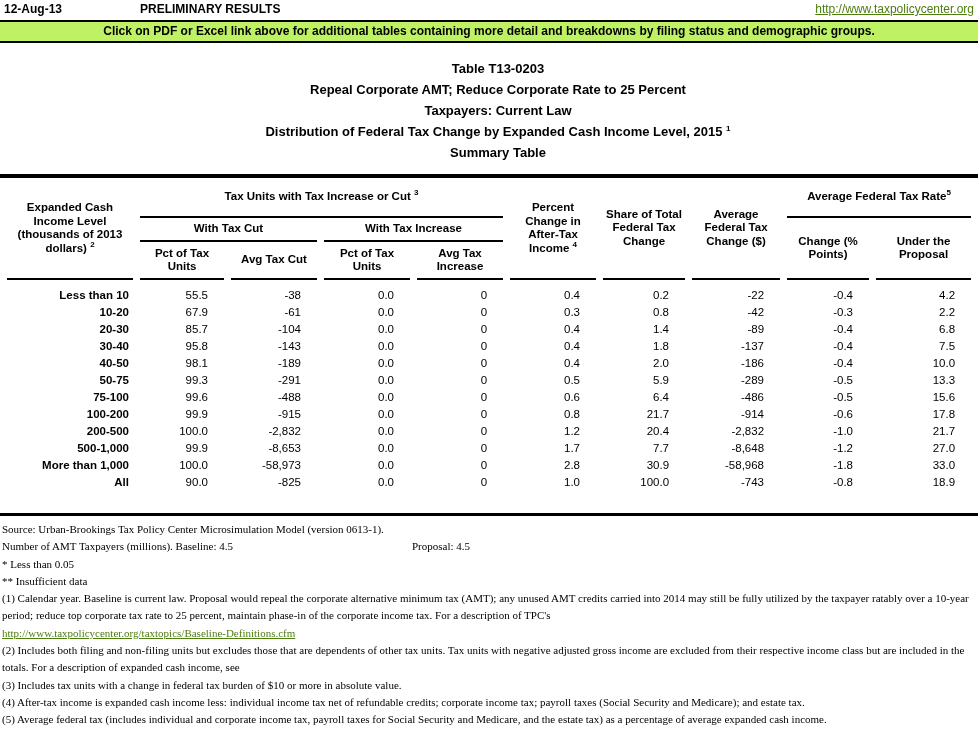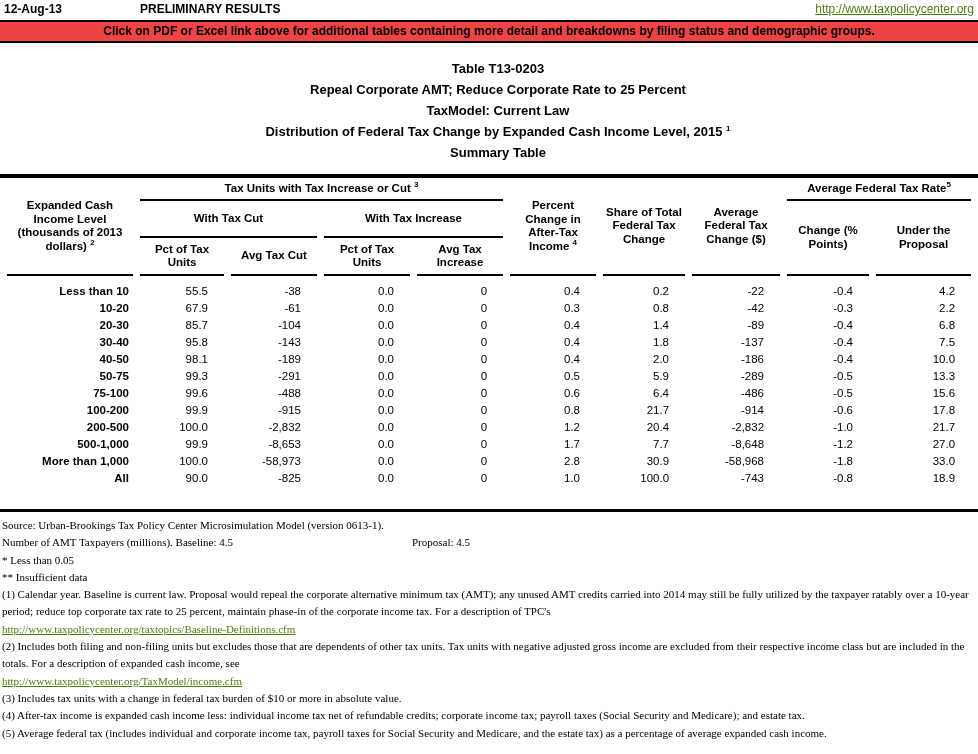--- a/index.html
+++ b/index.html
@@ -14,39 +14,39 @@
     display:flex; align-items:flex-start;
     padding:2px 4px 18px 4px; height:17px;
     font-size:12px; font-weight:bold;
   }
   .topbar .date { width:136px; }
   .topbar .prelim { flex:1; text-align:left; }
   .topbar a { font-weight:normal; }
   a { color:#4d7c0f; text-decoration:underline; }
   
   .banner {
-    background:#ef4444;
+    background:#bef264;
     border-top:2px solid #000; border-bottom:2px solid #000;
     text-align:center; font-weight:bold; font-size:12px;
     padding:2px 0 3px 0;
   }
   
   .titles { margin-top:15px; text-align:center; font-weight:bold; font-size:13px; line-height:21px;margin-left:18px; }
   sup { font-size:8px; vertical-align:super; line-height:0; }
   
   .table-wrap { margin-top:11px; border-bottom:3px solid #000; }
   .double-rule { height:2px; border-top:2px solid #000; border-bottom:2px solid #000; }
   table {
     width:978px; border-collapse:separate; border-spacing:7px 0;
     table-layout:fixed; font-size:11.5px;
   }
   th { font-weight:bold; padding:0; vertical-align:middle; text-align:center; line-height:13.5px; }
   th.bb { border-bottom:2px solid #000; }
-  th.h-r1 { height:23px; }
-  th.h-r2 { height:37px; }
+  th.h-r1 { height:40px; }
+  th.h-r2 { height:24px; }
   th.h-r3 { height:38px; }
   tbody td { height:17px; padding:0; line-height:17px; }
   td.num { text-align:right; padding-right:16px; }
   td.lbl { text-align:right; font-weight:bold; padding-right:4px; }
   tbody tr:first-child td { padding-top:7px; }
   tbody tr:last-child td { padding-bottom:22px; }
   
   .footer { padding:5px 2px 0 2px; font-size:11px; line-height:17.3px; }
   .footer p { margin:0;font-family:Liberation Serif, serif; }
   .amt-line { position:relative; }
@@ -61,21 +61,21 @@
   <a href="#">http://www.taxpolicycenter.org</a>
 </div>
 
 <div class="banner">
   <span>Click on PDF or Excel link above for additional tables containing more detail and breakdowns by filing status and demographic groups.</span>
 </div>
 
 <div class="titles">
   <div>Table T13-0203</div>
   <div>Repeal Corporate AMT; Reduce Corporate Rate to 25 Percent</div>
-  <div>TaxModel: Current Law</div>
+  <div>Taxpayers: Current Law</div>
   <div><span>Distribution of Federal Tax Change by Expanded Cash Income Level, 2015</span> <sup>1</sup></div>
   <div>Summary Table</div>
 </div>
 
 <div class="table-wrap">
   <div class="double-rule"></div>
   <table>
     <colgroup>
       <col style="width:126px">
         <col style="width:84px">
@@ -263,17 +263,16 @@
   <p>Source: Urban-Brookings Tax Policy Center Microsimulation Model (version 0613-1).</p>
   <p class="amt-line">
     <span>Number of AMT Taxpayers (millions).  Baseline: 4.5</span>
     <span class="proposal">Proposal: 4.5</span>
   </p>
   <p>* Less than 0.05</p>
   <p>** Insufficient data</p>
   <p>(1) Calendar year. Baseline is current law. Proposal would repeal the corporate alternative minimum tax (AMT); any unused AMT credits carried into 2014 may still be fully utilized by the taxpayer ratably over a 10-year period; reduce top corporate tax rate to 25 percent, maintain phase-in of the corporate income tax. For a description of TPC's</p>
   <p><a href="#">http://www.taxpolicycenter.org/taxtopics/Baseline-Definitions.cfm</a></p>
   <p>(2) Includes both filing and non-filing units but excludes those that are dependents of other tax units. Tax units with negative adjusted gross income are excluded from their respective income class but are included in the totals. For a description of expanded cash income, see</p>
-  <p><a href="#">http://www.taxpolicycenter.org/TaxModel/income.cfm</a></p>
   <p>(3) Includes tax units with a change in federal tax burden of $10 or more in absolute value.</p>
   <p>(4) After-tax income is expanded cash income less: individual income tax net of refundable credits; corporate income tax; payroll taxes (Social Security and Medicare); and estate tax.</p>
   <p>(5) Average federal tax (includes individual and corporate income tax, payroll taxes for Social Security and Medicare, and the estate tax) as a percentage of average expanded cash income.</p>
 </div>
 
 </body></html>

